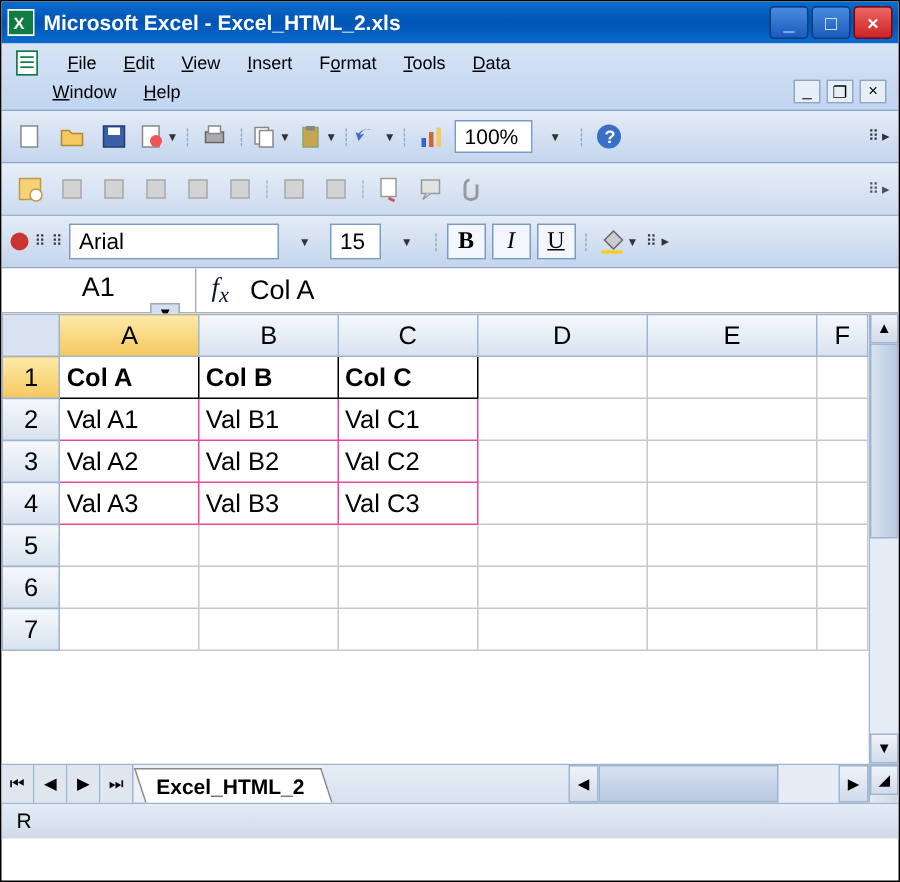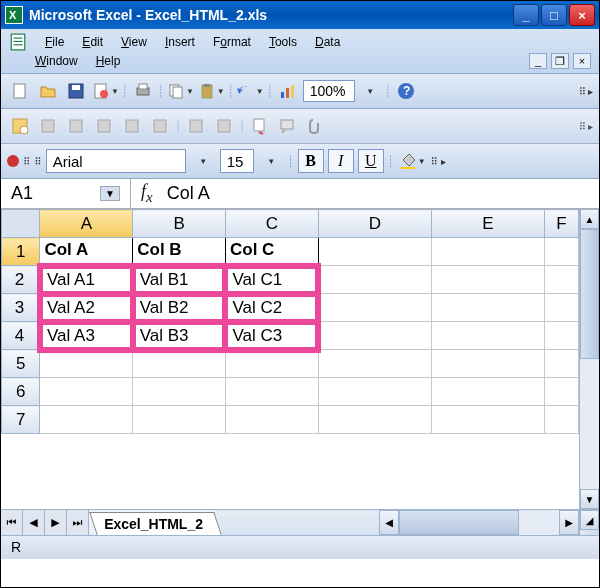--- a/index.html
+++ b/index.html
@@ -38,37 +38,37 @@
   .font-box { background:#fff;border:1px solid #7a9ac8;height:24px;display:flex;align-items:center;padding:0 6px;font-size:15px; }
   .font-name { min-width:140px; }
   .font-size { min-width:34px; }
   .fmt-btn { width:26px;height:24px;border:1px solid #7a9ac8;background:#f3f7fd;display:flex;align-items:center;justify-content:center;font-size:16px;font-family:"Times New Roman",serif;}
   .fmt-btn.bold{font-weight:bold;}
   .fmt-btn.italic{font-style:italic;}
   .fmt-btn.uline{text-decoration:underline;}
 
   
   .fnbar { background:#fff; border-bottom:1px solid #b0b0b0; display:flex; align-items:center; height:30px;}
-  .namebox { width:130px; padding:2px 10px; font-size:18px; border-right:1px solid #b0b0b0; height:100%; display:flex;align-items:center;}
+  .namebox { width:130px; padding:2px 10px; font-size:18px; border-right:1px solid #b0b0b0; height:100%; display:flex;align-items:center;flex-direction:column;}
   .namebox .dd { margin-left:auto; background:#d5dfed;border:1px solid #9ab;padding:1px 4px;font-size:10px;}
   .fxlabel { padding: 0 10px; font-style:italic; font-size:18px; font-family:"Times New Roman",serif; color:#0f172a;}
   .fxval { font-size:18px; padding:0 4px;}
 
   
   .sheet-wrap { position:relative; height: 300px; display:flex; }
   .sheet { flex:1; overflow:hidden; background:#fff; position:relative;}
   table.grid { border-collapse:collapse; width:100%; }
   table.grid th, table.grid td { border:1px solid #c7c7c7; height:28px; font-size:17px; text-align:left; padding:0 4px; font-family:Arial,sans-serif;}
   table.grid th { background:linear-gradient(to bottom,#f5f8fc,#d8e2f0); text-align:center; font-weight:normal; border-color:#9fb4cf;}
   table.grid th.row { width:34px; }
   table.grid th.corner { width:34px; background:#d8e2f0;}
   table.grid th.col { width:82px; }
   table.grid th.active { background:linear-gradient(to bottom,#fde9a8,#f5c95f); }
   table.grid td.active { border:2px solid #000; font-weight:bold;}
-  table.grid td.data { border:6px solid #ec4899; }
+  table.grid td.data { border:1px solid #ec4899; }
   table.grid td.header-row { font-weight:bold; border:1px solid #000;}
   .vscroll { width:20px; background:linear-gradient(to right,#e2e8f2,#cfd9e8); border-left:1px solid #9fb4cf; display:flex; flex-direction:column;}
   .vscroll .vbtn { height:20px; background:linear-gradient(to bottom,#f0f4fa,#d0dbec); border:1px solid #9fb4cf; display:flex;align-items:center;justify-content:center;font-size:10px;}
   .vscroll .vtrack { flex:1; background:#e6ecf5;}
   .vscroll .vthumb { height:130px; background:linear-gradient(to right,#d8e2f0,#b8c8e0); border:1px solid #9fb4cf; margin:0;}
 
   
   .tabbar { height:26px; background:#eef2f7; border-top:1px solid #9fb4cf; display:flex; align-items:stretch;}
   .tabnav { display:flex; }
   .tabnav .nav { width:22px; border-right:1px solid #9fb4cf; display:flex;align-items:center;justify-content:center;font-size:11px;background:#e0e6ef;}

